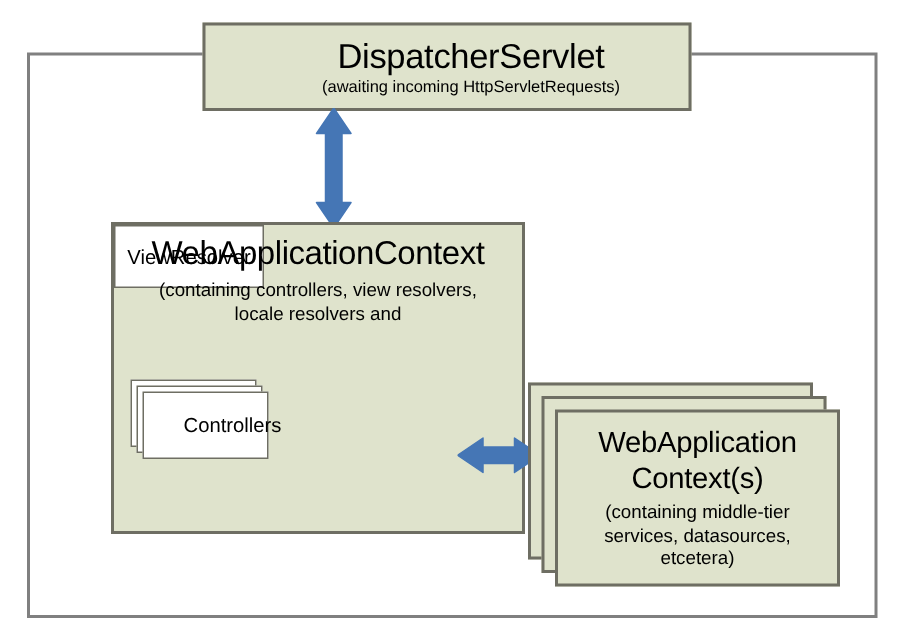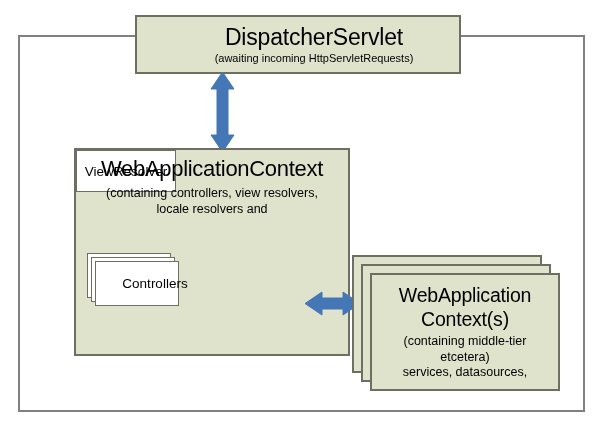--- a/index.html
+++ b/index.html
@@ -222,19 +222,19 @@
   <div class="wacs-wrap">
     <div class="green-box wacs-back2"></div>
     <div class="green-box wacs-back1"></div>
     <div class="green-box wacs-front">
       <div class="title">
         <div>WebApplication</div>
         <div>Context(s)</div>
       </div>
       <div class="sub">
         <div>(containing middle-tier</div>
+        <div>services, datasources,</div>
         <div>etcetera)</div>
-        <div>services, datasources,</div>
       </div>
     </div>
   </div>
 
 </div>
 
 </body></html>

